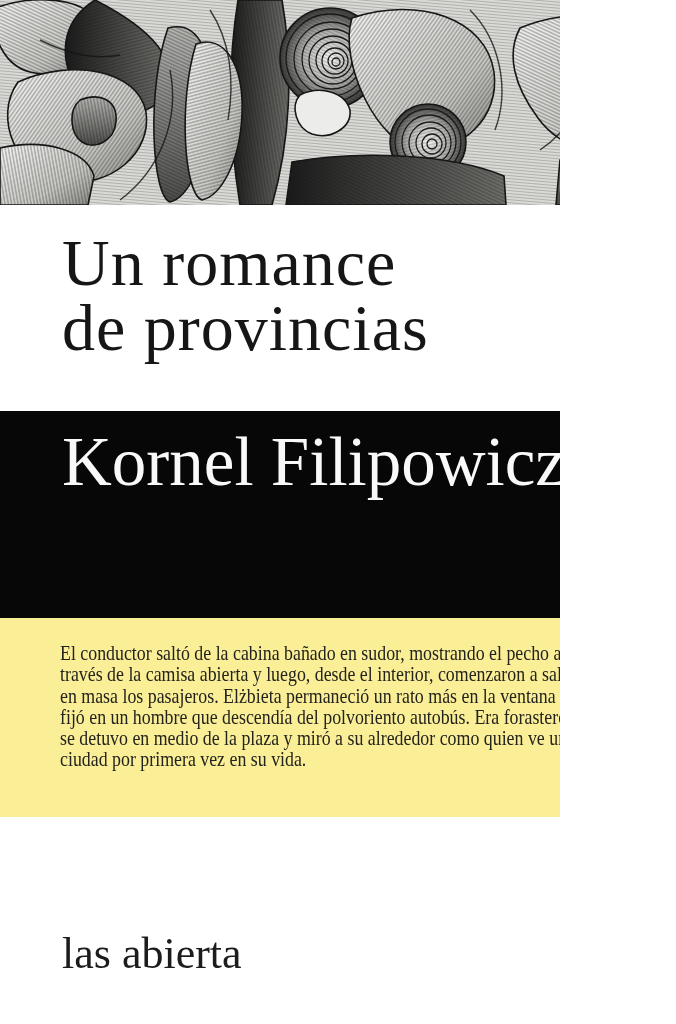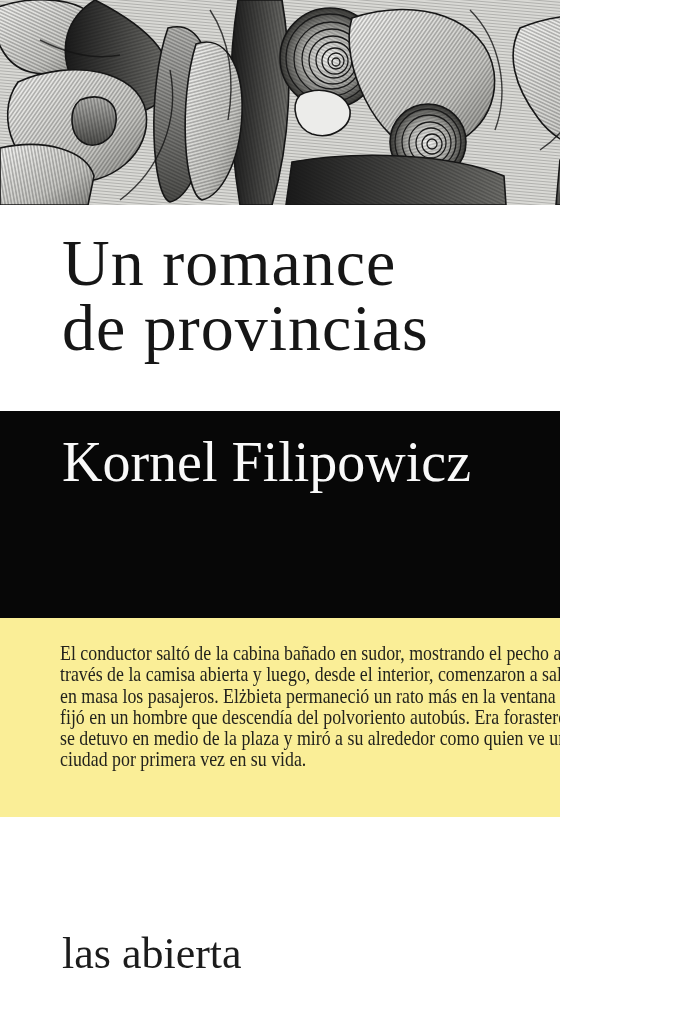--- a/index.html
+++ b/index.html
@@ -28,21 +28,21 @@
   }
   .black-band {
     position: absolute;
     left: 0; top: 411px;
     width: 676px; height: 207px;
     background: var(--author-band, #070707);
   }
   .author {
     position: absolute;
     left: 62px; top: 424px;
-    font-size: 56px;
+    font-size: 69px;
     line-height: 76px;
     color: var(--author-text, #f9f9f9);
     white-space: nowrap;
   }
   .yellow-band {
     position: absolute;
     left: 0; top: 618px;
     width: 676px; height: 199px;
     background: var(--excerpt-band, #faee97);
   }

